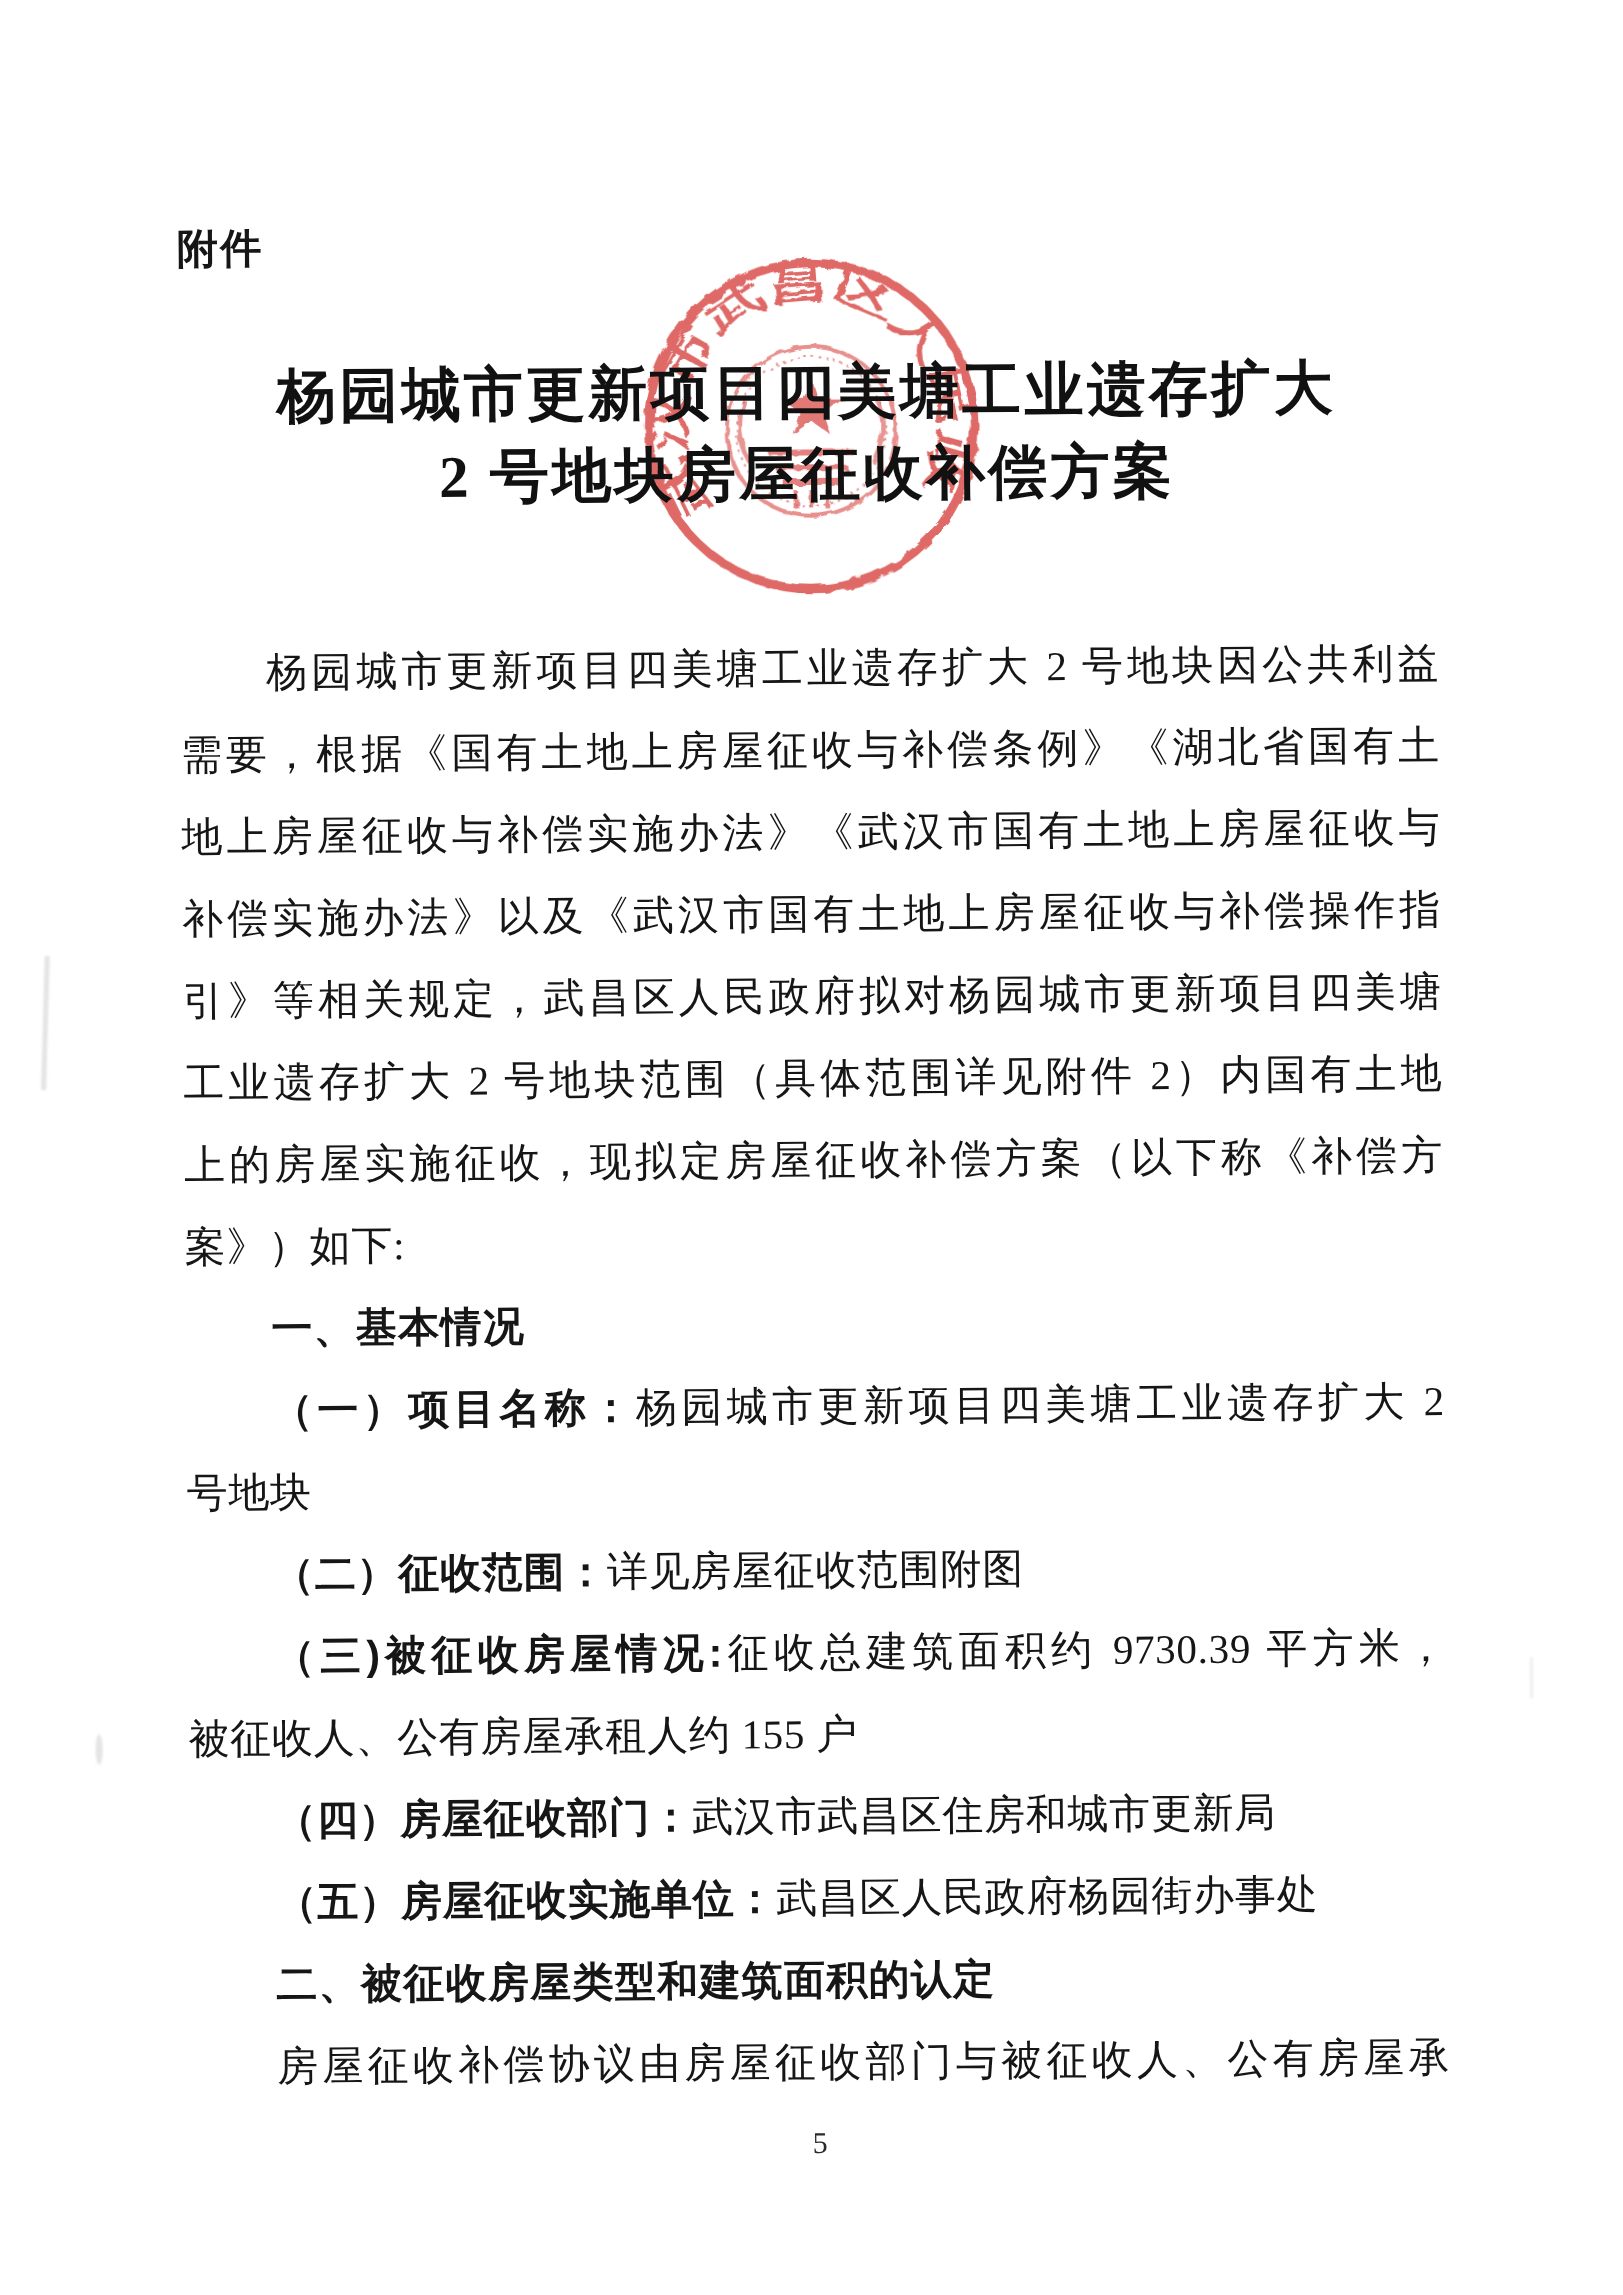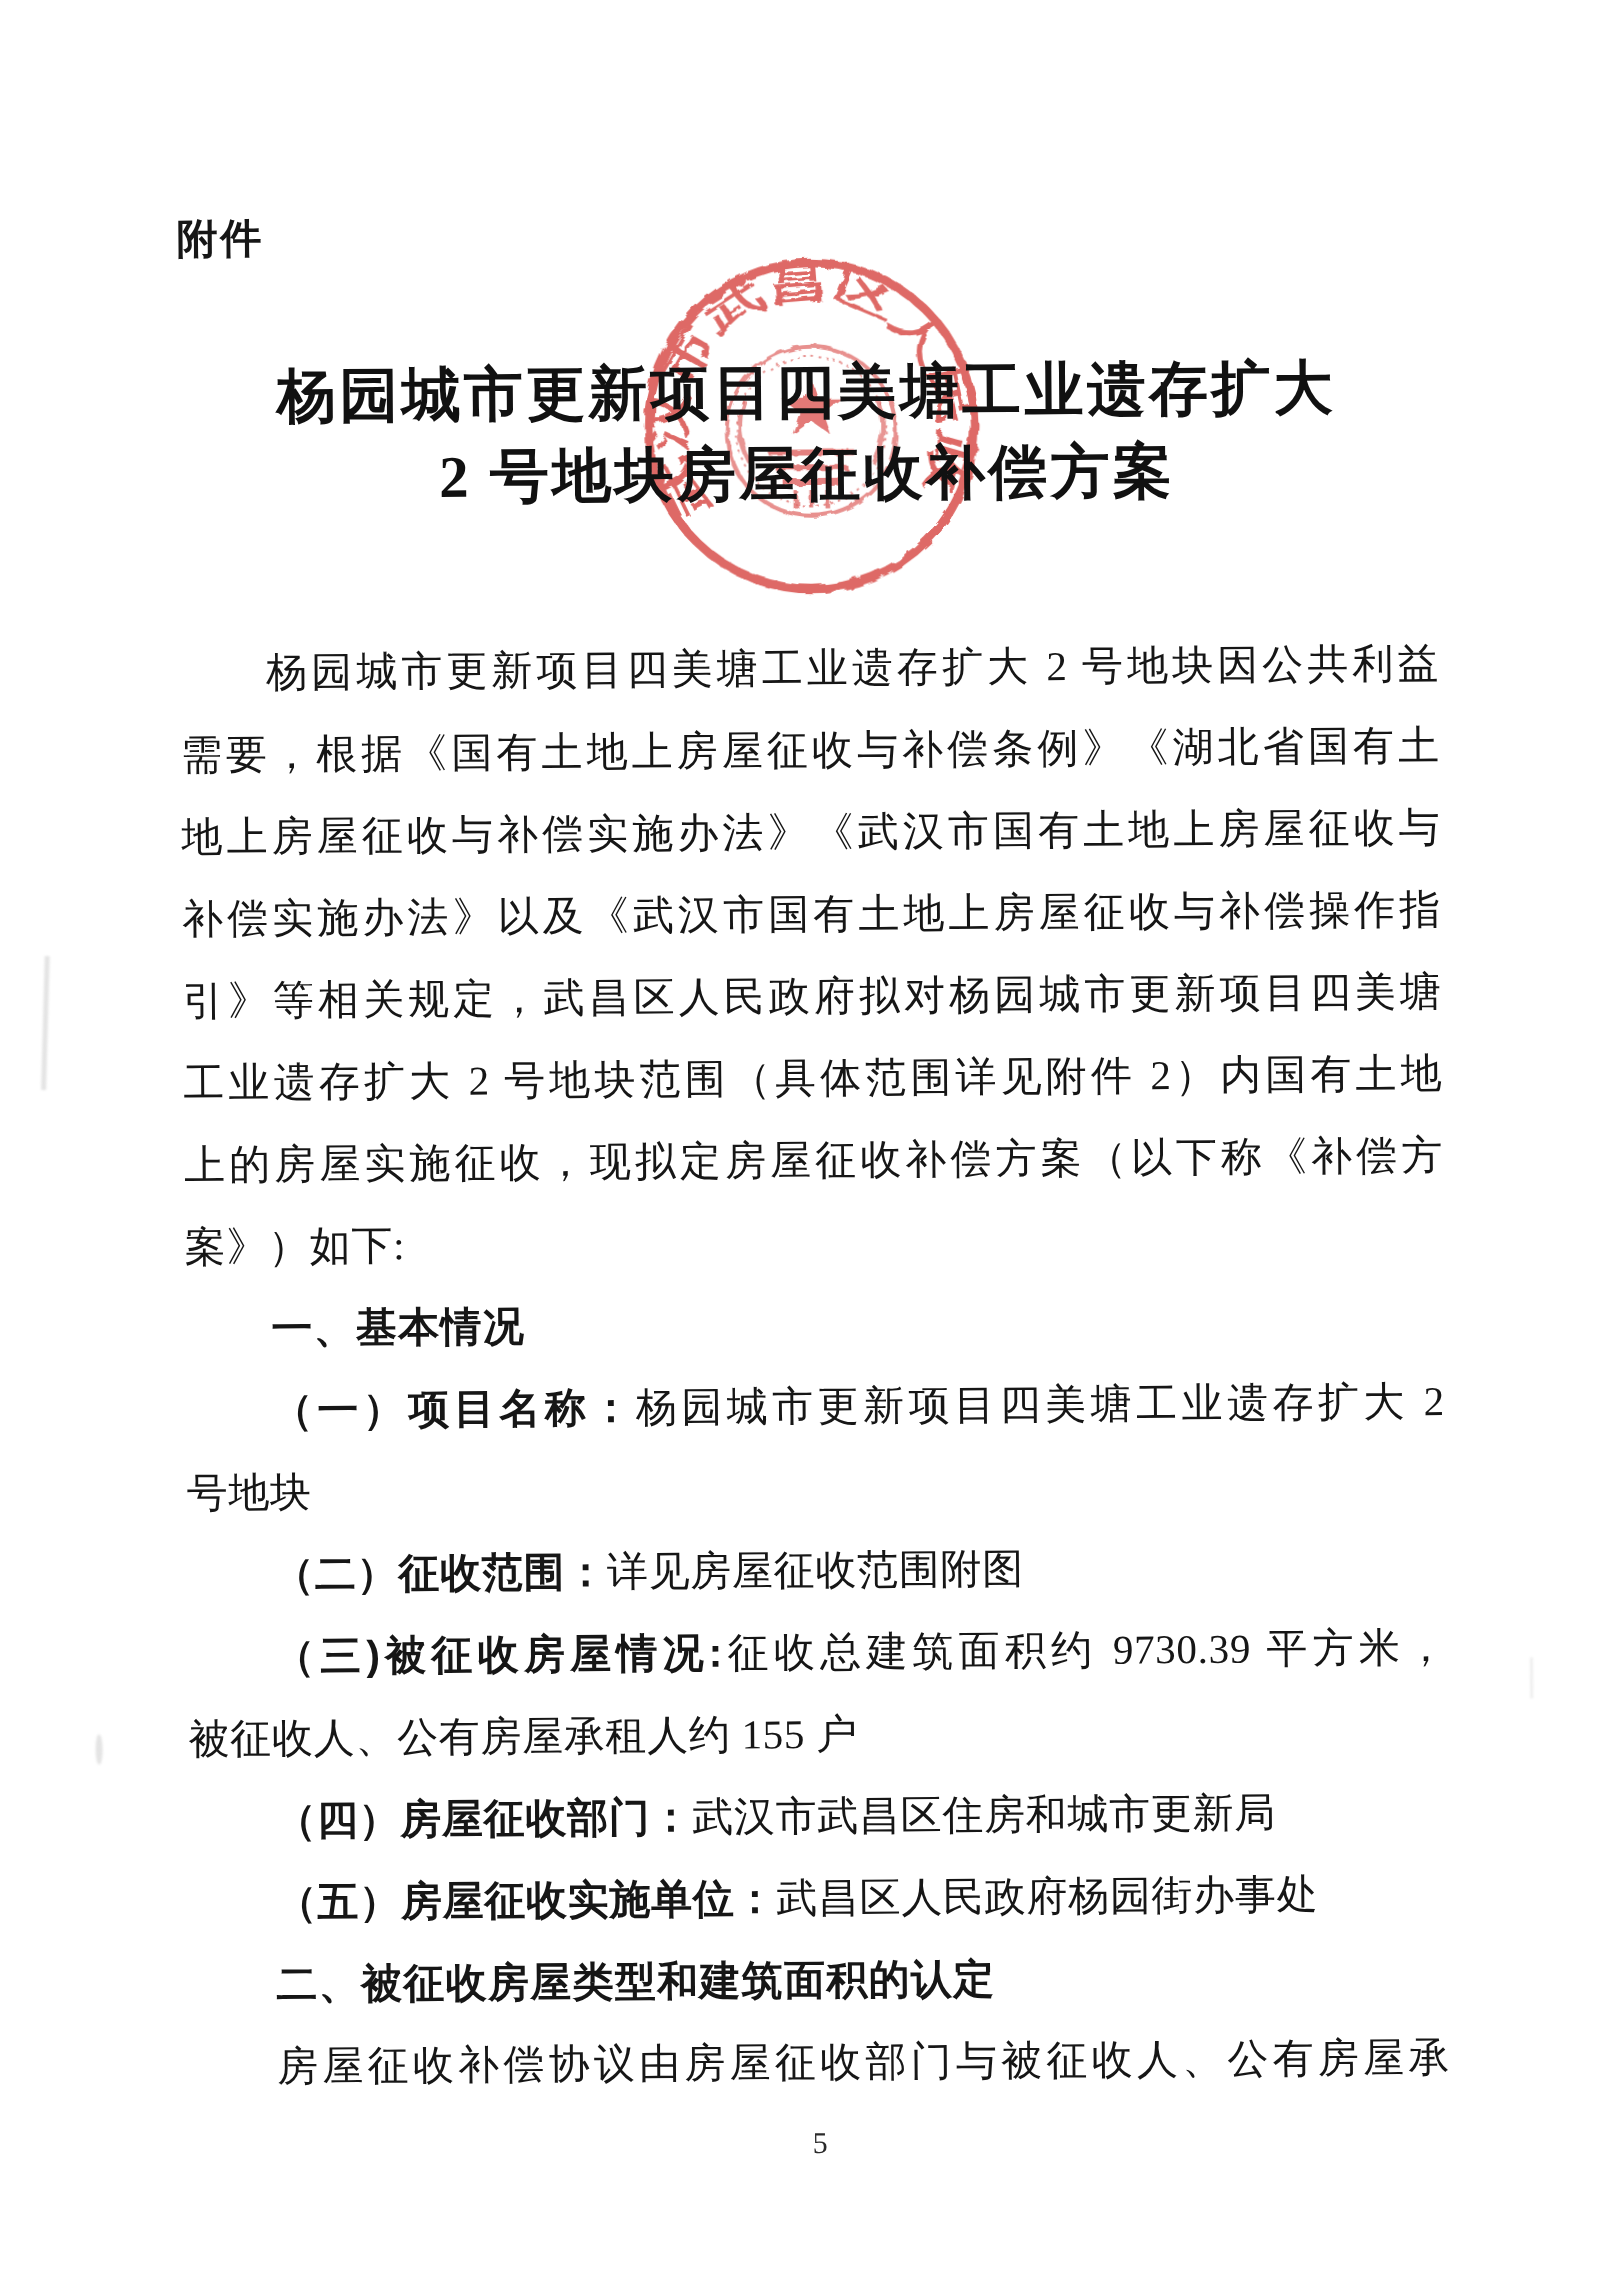--- a/index.html
+++ b/index.html
@@ -10,23 +10,23 @@
     overflow:hidden;
     font-family:"Liberation Serif","DejaVu Serif",serif;
     color:#161616;
   }
   .sheet-inner{
     position:absolute;inset:0;
     transform:rotate(-0.45deg);
     transform-origin:50% 45%;
   }
   .attachment{
-    position:absolute;left:183px;top:211px;
+    position:absolute;left:183px;top:224px;
     font-size:41px;line-height:46px;
-    font-family:Liberation Sans, sans-serif;
+    font-family:Liberation Mono, monospace;
     font-weight:600;
     letter-spacing:2.6px;
   }
   .title{
     position:absolute;left:0;right:0;top:351px;
     text-align:center;
     font-weight:700;
     font-size:59px;
     line-height:82px;
     letter-spacing:3.3px;

